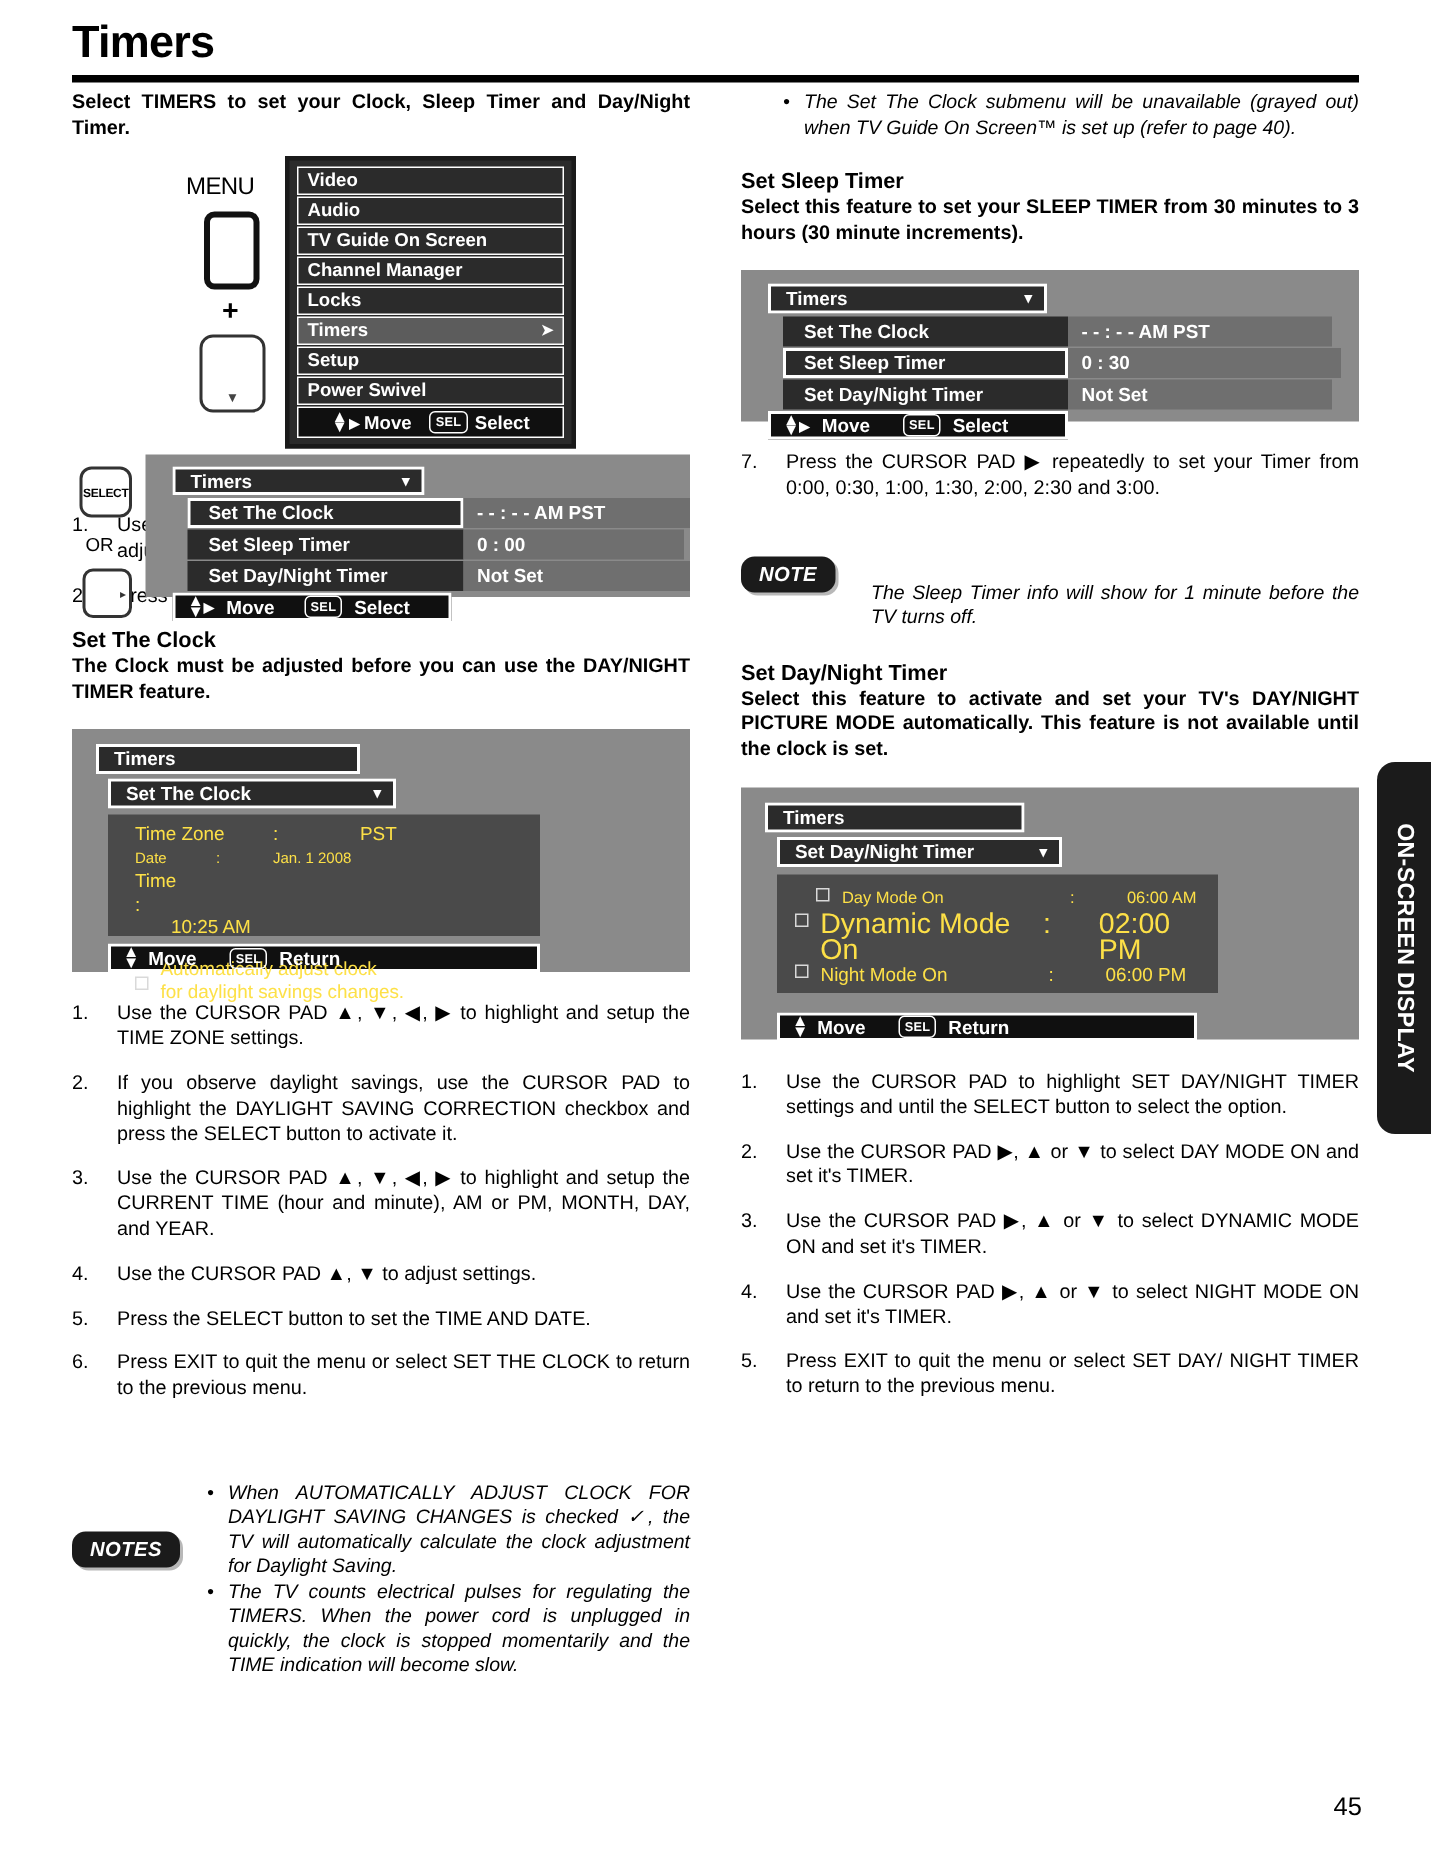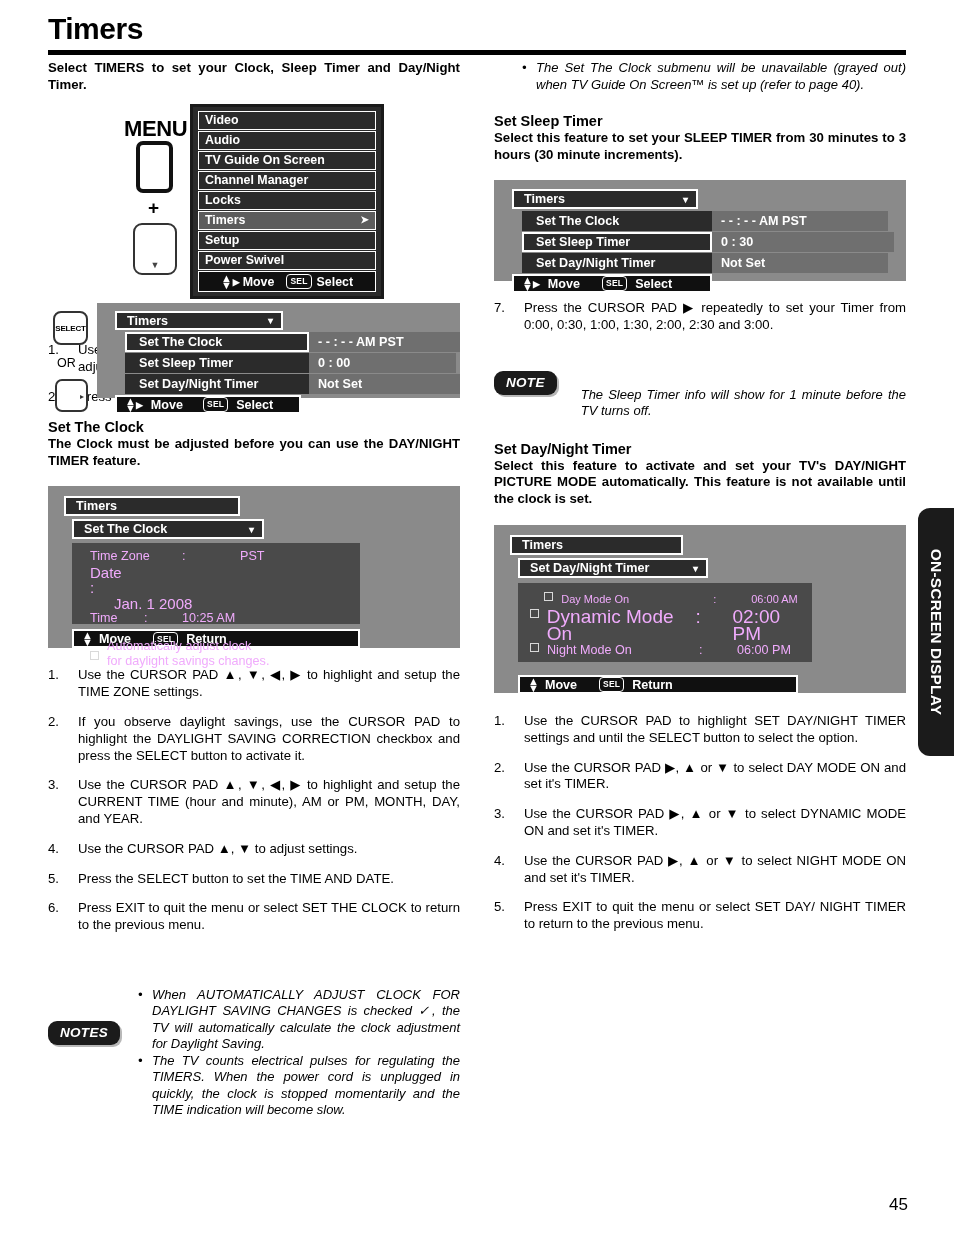--- a/index.html
+++ b/index.html
@@ -181,21 +181,21 @@
   }
   .updown {
     display: inline-flex;
     flex-direction: column;
     line-height: 0.62;
     font-size: 11px;
     margin-right: -2px;
   }
   .osd-body {
     background: #4a4a4a;
-    color: #f0abfc;
+    color: #fde047;
     box-sizing: border-box;
   }
 
   
   .menu-panel {
     position: absolute;
     left: 190px;
     top: 104px;
     width: 194px;
     background: #2b2b2b;
@@ -228,22 +228,22 @@
     display: flex;
     align-items: center;
     justify-content: center;
     gap: 12px;
   }
 
   
   .menu-label {
     position: absolute;
     left: 124px; top: 116px;
-    font-size: 22px;
-    font-weight: bold;
+    font-size: 16px;
+    font-weight: normal;
     letter-spacing: -0.4px;
   }
   .btn-tall {
     position: absolute;
     left: 136px; top: 141px;
     width: 37px; height: 52px;
     border: 4px solid #111;
     border-radius: 7px;
     background: #fff;
     box-sizing: border-box;
@@ -384,26 +384,26 @@
       <div class="osd-head" style="width:192px; margin-left:24px; margin-top:3px; height:20px;">
         <span>Set The Clock</span>
         <span style="font-size:10px">▾</span>
       </div>
       <div class="osd-body" style="width:288px; margin-left:24px; margin-top:4px; height:81px; padding:6px 0 0 18px;">
         <div style="display:flex; font-size:12.6px; line-height:15.5px;">
           <span style="width:92px">Time Zone</span>
           <span style="width:14px">:</span>
           <span style="padding-left:44px">PST</span>
         </div>
-        <div style="display:flex; font-size:15px; line-height:15.5px;flex-direction:column;">
+        <div style="display:flex; font-size:10px; line-height:15.5px;">
           <span style="width:54px">Date</span>
           <span style="width:14px">:</span>
           <span style="padding-left:24px">Jan. 1 2008</span>
         </div>
-        <div style="display:flex; font-size:12.6px; line-height:15.5px;">
+        <div style="display:flex; font-size:12.6px; line-height:15.5px;flex-direction:column;">
           <span style="width:54px">Time</span>
           <span style="width:14px">:</span>
           <span style="padding-left:24px">10:25 AM</span>
         </div>
         <div style="display:flex; margin-top:12px; font-size:12.6px; line-height:15.5px;align-items:center;">
           <span class="osd-check"></span>
           <span>
             <span>Automatically adjust clock</span><br>
             <span>for daylight savings changes.</span>
           </span>

